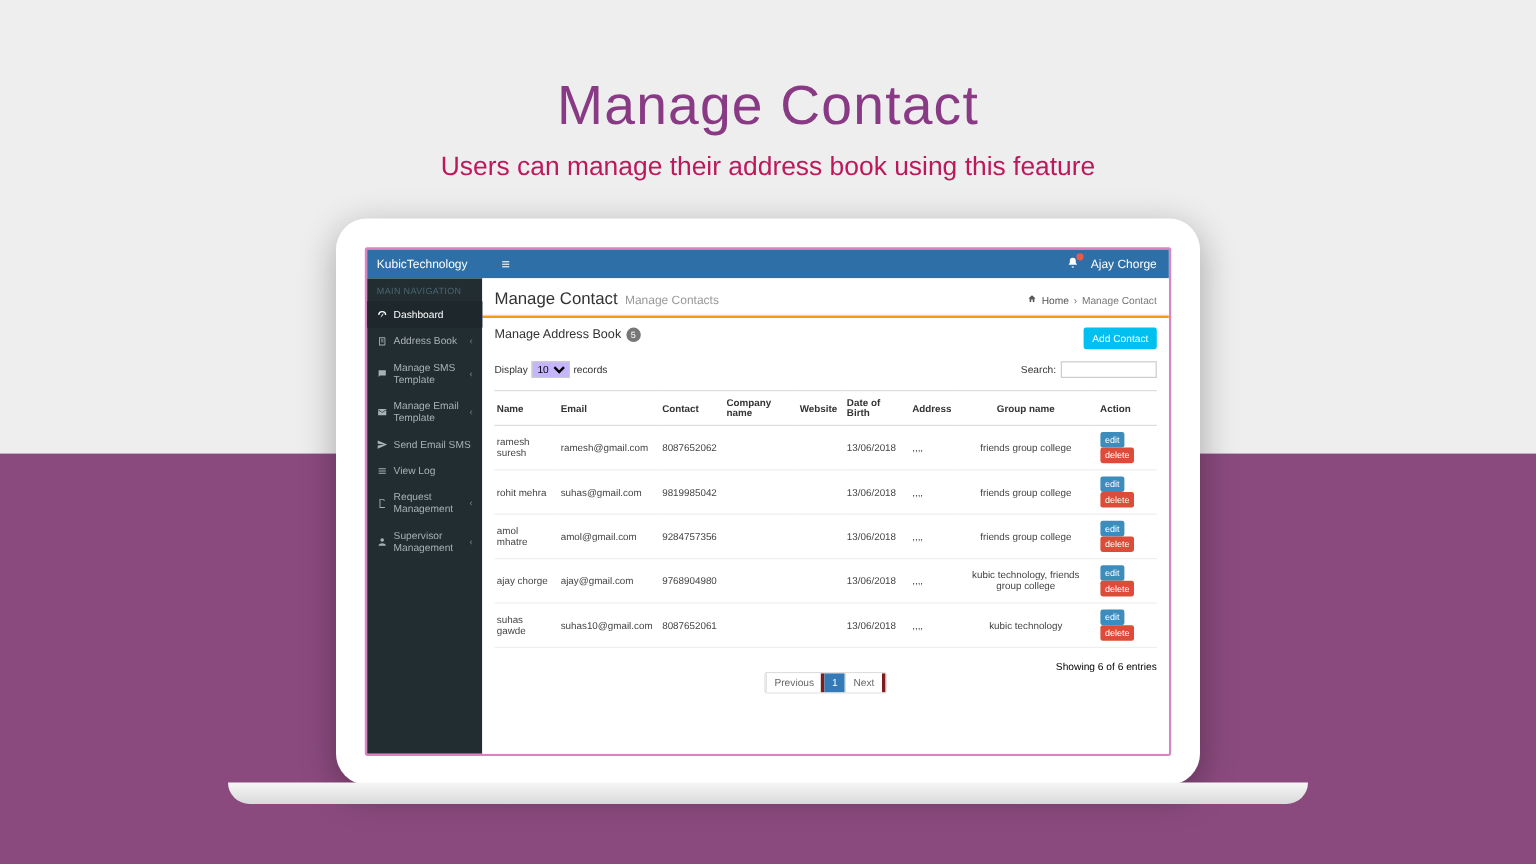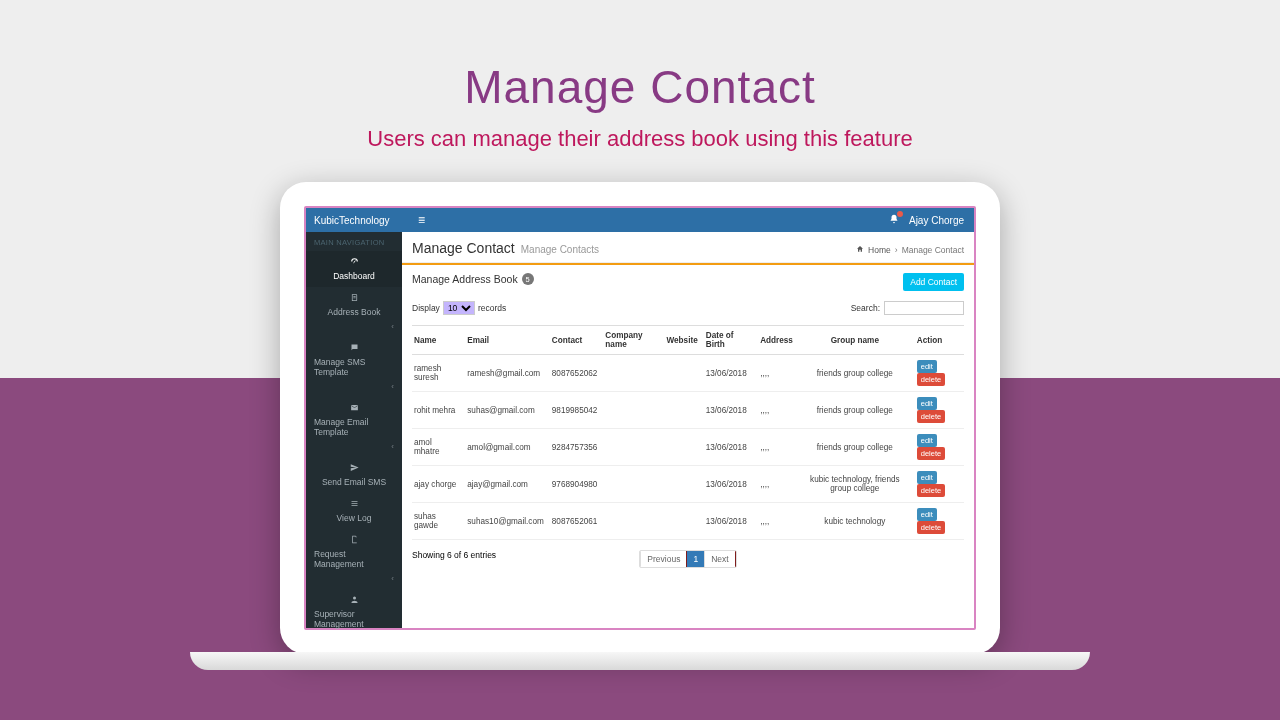--- a/index.html
+++ b/index.html
@@ -28,21 +28,21 @@
   .hamburger { padding: 0 8px; font-size: 12px; }
   .topbar-right { margin-left: auto; display: flex; align-items: center; gap: 10px; padding-right: 10px; }
   .bell { position: relative; }
   .bell-dot { position: absolute; top: -3px; right: -4px; width: 6px; height: 6px; border-radius: 50%; background: #e85b4b; }
 
   
   .body { flex: 1; display: flex; min-height: 0; }
 
   .sidebar { width: 96px; background: #222d32; color: #a7b1b7; font-size: 8.5px; display: flex; flex-direction: column; }
   .sidebar .section-label { font-size: 7.5px; color: #4b646f; padding: 6px 8px 4px; letter-spacing: 0.3px; }
-  .nav-item { padding: 6px 8px; display: flex; align-items: center; gap: 5px; cursor: pointer; position: relative; flex-direction: column; }
+  .nav-item { padding: 6px 8px; display: flex; align-items: center; gap: 5px; cursor: pointer; position: relative; }
   .nav-item.active { background: #1e282c; color: #fff; }
   .nav-item .chev { margin-left: auto; font-size: 8px; opacity: 0.6; }
   .nav-icon { width: 9px; height: 9px; flex: 0 0 9px; display: inline-flex; align-items: center; justify-content: center; }
 
   .main { flex: 1; background: #ecf0f5; font-size: 9px; display: flex; flex-direction: column; }
   .crumbbar { background: #fff; padding: 8px 10px 6px; border-bottom: 1px solid #eee; display: flex; align-items: baseline; }
   .crumbbar h2 { font-size: 14px; font-weight: 400; color: #333; margin-right: 6px; }
   .crumbbar .sub { font-size: 10px; color: #999; }
   .crumbbar .crumbs { margin-left: auto; font-size: 8.5px; color: #777; display: flex; align-items: center; gap: 4px; }
   .crumbbar .crumbs a { color: #555; text-decoration: none; }
@@ -63,25 +63,25 @@
 
   table { width: 100%; border-collapse: collapse; margin-top: 10px; font-size: 8.2px; }
   th, td { text-align: left; padding: 5px 4px; border-top: 1px solid #eee; border-bottom: 1px solid #eee; color: #444; }
   th { font-weight: 700; color: #333; border-top: 1px solid #ddd; border-bottom: 1px solid #ddd; }
   th:first-child, td:first-child { padding-left: 2px; }
   td.group { text-align: center; }
   .btn-edit, .btn-del { color: #fff; border: none; border-radius: 2px; font-size: 7.5px; padding: 2px 4px; cursor: pointer; }
   .btn-edit { background: #3c8dbc; margin-right: 2px; }
   .btn-del  { background: #dd4b39; }
 
-  .tfoot { display: flex; align-items: flex-start; margin-top: 10px; font-size: 8.5px; }
+  .tfoot { display: flex; align-items: flex-end; margin-top: 10px; font-size: 8.5px; flex-direction: column; }
   .pager { margin: 0 auto; display: flex; align-items: center; gap: 0; border: 1px solid #ddd; border-radius: 2px; overflow: hidden; }
   .pager span, .pager button { font-size: 8.5px; padding: 3px 6px; border: none; background: #fff; color: #666; }
   .pager .pg-active { background: #337ab7; color: #fff; }
-  .pager button { cursor: pointer; border-left: 1px solid #ddd; border-right: 1px solid #7f1d1d; }
+  .pager button { cursor: pointer; border-left: 1px solid #ddd; border-right: 3px solid #7f1d1d; }
 </style>
 </head>
 <body>
 
 <div class="purple-stripe"></div>
 
 <div class="hero">
   <h1>Manage Contact</h1>
   <p>Users can manage their address book using this feature</p>
 </div>

